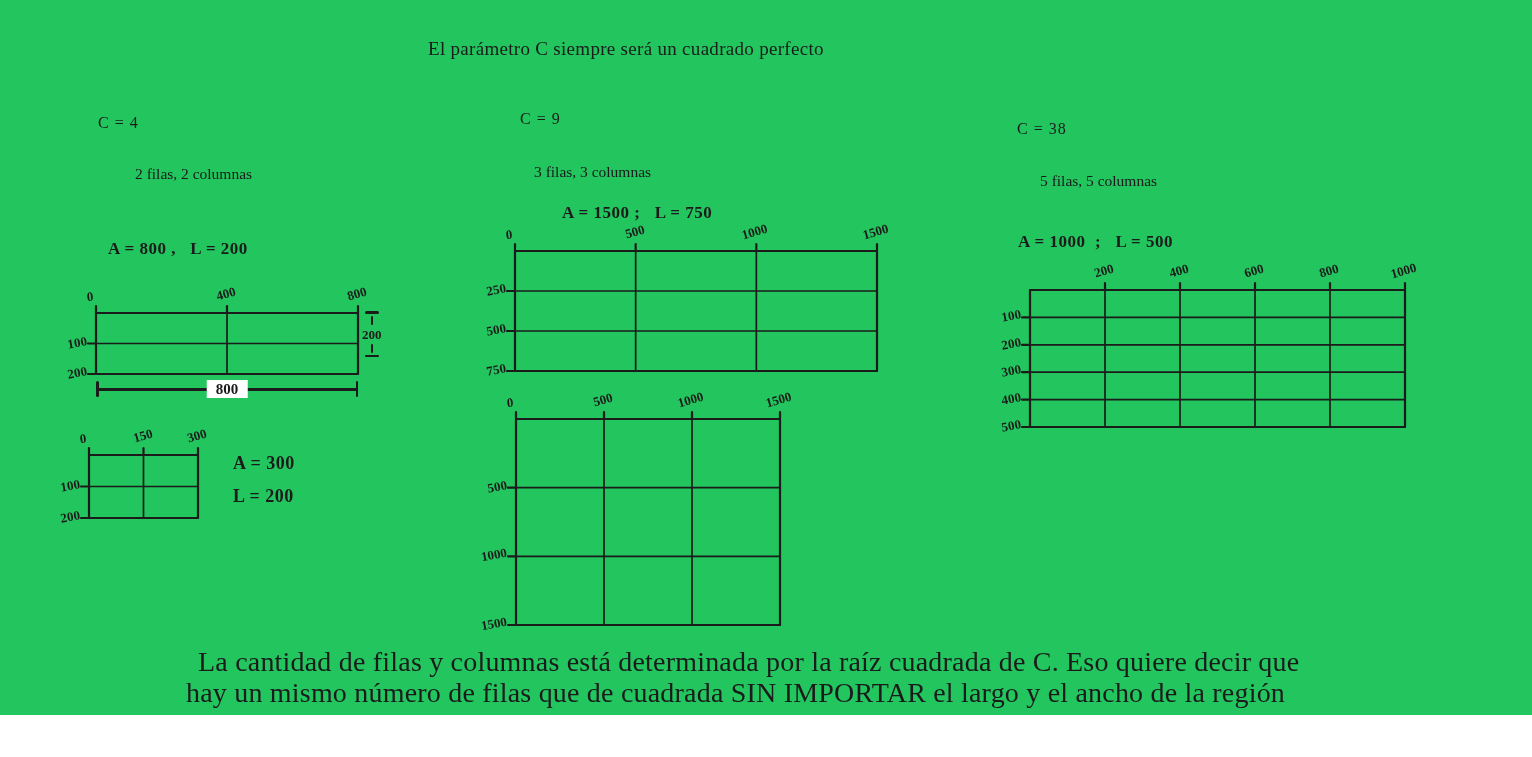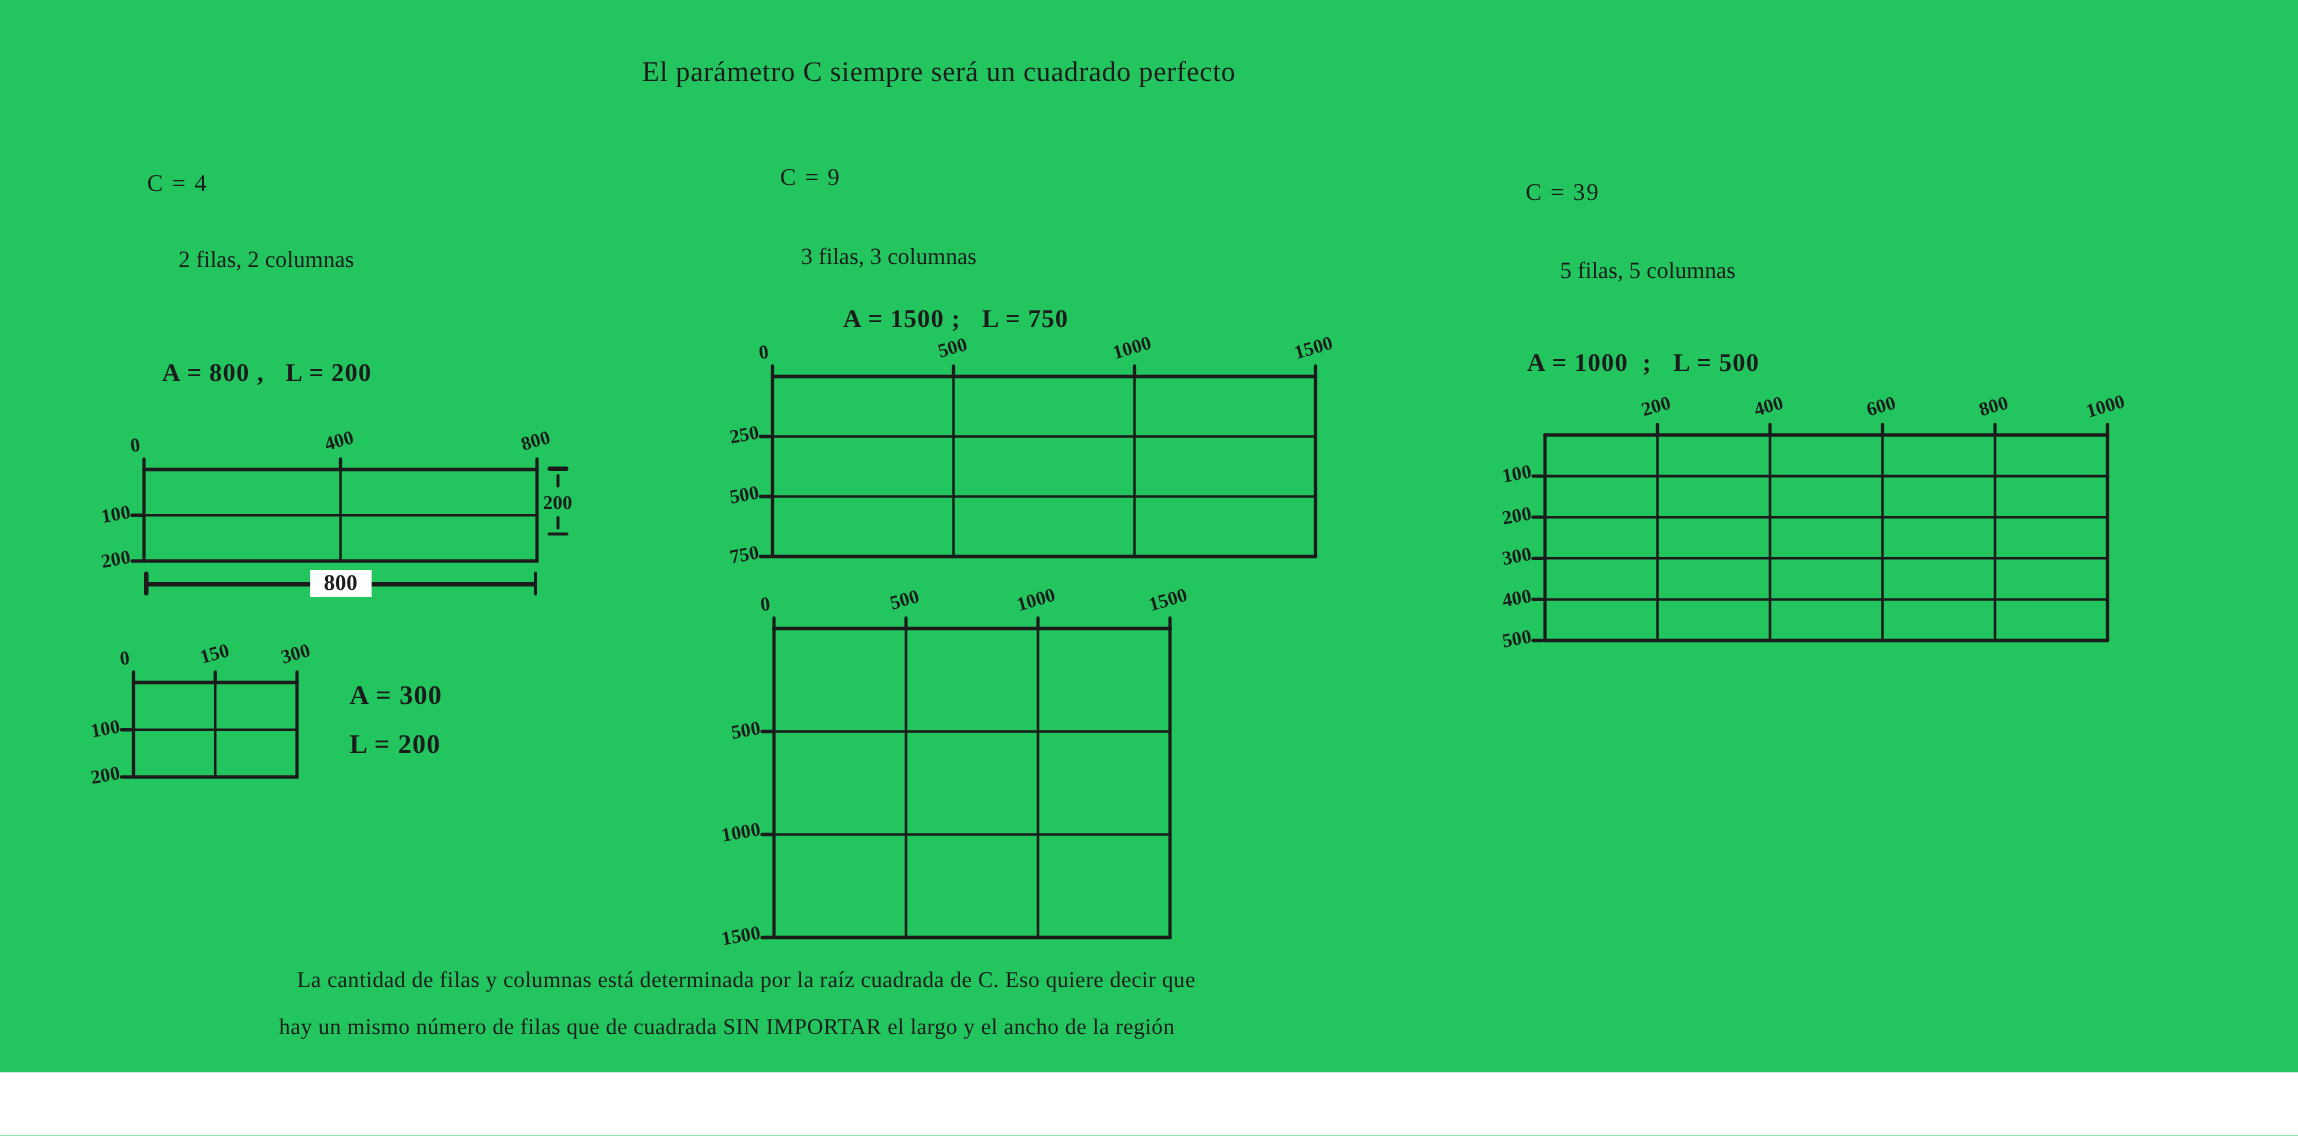--- a/index.html
+++ b/index.html
@@ -4,21 +4,21 @@
 <style>
   html,body{margin:0;padding:0;background:#ffffff;}
   body{font-family:"DejaVu Sans", sans-serif;color:#1b1b1b;}
   #canvas{position:relative;width:1532px;height:715px;background:#22c55e;overflow:hidden;font-family:Liberation Serif, serif;}
   .abs{position:absolute;white-space:nowrap;}
   .title{font-size:19px;letter-spacing:.3px;}
   .sec-heading{font-size:16px;letter-spacing:1px;}
   .sec-sub{font-size:15.5px;}
   .al-label{font-size:17px;font-weight:700;letter-spacing:.5px;}
   .side-label{font-size:18px;font-weight:700;line-height:33px;letter-spacing:.5px;}
-  .footer-line{font-size:15px;letter-spacing:.2px;}
+  .footer-line{font-size:28px;letter-spacing:.2px;}
   .gridbox{position:absolute;}
   .gridbox svg{position:absolute;left:0;top:0;overflow:visible;display:block;}
   .xtick{position:absolute;font-size:13px;font-weight:700;white-space:nowrap;
          transform:translate(-55%,0) rotate(-16deg);top:-27px;}
   .xtick.zero{transform:translate(-140%,3px) rotate(-6deg);}
   .ytick{position:absolute;font-size:13px;font-weight:700;white-space:nowrap;
          transform:translate(-100%,0) rotate(-10deg);left:-9px;}
   
   .vdim{position:absolute;display:flex;flex-direction:column;align-items:center;gap:2px;}
   .vdim .cap{width:14px;height:2.5px;background:#1b1b1b;border-radius:2px;}
@@ -33,21 +33,21 @@
                   background:#fff;padding:0 9px;font-size:15px;font-weight:700;line-height:18px;}
 </style>
 </head>
 <body>
 
 <div id="canvas">
 
   <div class="abs title" style="left:428px;top:38px;">El parámetro C siempre será un cuadrado perfecto</div>
 
   <div class="abs sec-heading" style="left:98px;top:114px;">C = 4</div>
-  <div class="abs sec-sub" style="left:119px;top:165px;">2 filas, 2 columnas</div>
+  <div class="abs sec-sub" style="left:135px;top:165px;">2 filas, 2 columnas</div>
   <div class="abs al-label" style="left:108px;top:239px;">A = 800 ,&nbsp;&nbsp; L = 200</div>
 
   <div class="gridbox" style="left:96px;top:313px;width:262px;height:61px;">
       <svg width="262" height="61">
         <line x1="0" y1="0" x2="0" y2="61" stroke="#1b1b1b" stroke-width="2.2" stroke-linecap="round"></line>
         <line x1="131" y1="0" x2="131" y2="61" stroke="#1b1b1b" stroke-width="1.7" stroke-linecap="round"></line>
         <line x1="262" y1="0" x2="262" y2="61" stroke="#1b1b1b" stroke-width="2.2" stroke-linecap="round"></line>
         <line x1="0" y1="0" x2="262" y2="0" stroke="#1b1b1b" stroke-width="2.2" stroke-linecap="round"></line>
         <line x1="0" y1="30.5" x2="262" y2="30.5" stroke="#1b1b1b" stroke-width="1.7" stroke-linecap="round"></line>
         <line x1="0" y1="61" x2="262" y2="61" stroke="#1b1b1b" stroke-width="2.2" stroke-linecap="round"></line>
@@ -157,21 +157,21 @@
       <span class="xtick zero" style="left: 0px;">0</span>
       <span class="xtick" style="left: 88px;">500</span>
       <span class="xtick" style="left: 176px;">1000</span>
       <span class="xtick" style="left: 264px;">1500</span>
       <span class="ytick" style="top: 59.6667px;">500</span>
       <span class="ytick" style="top: 128.333px;">1000</span>
       <span class="ytick" style="top: 197px;">1500</span>
     </div>
 
 
-  <div class="abs sec-heading" style="left:1017px;top:120px;">C = 39</div>
+  <div class="abs sec-heading" style="left:1017px;top:120px;">C = 38</div>
   <div class="abs sec-sub" style="left:1040px;top:172px;">5 filas, 5 columnas</div>
   <div class="abs al-label" style="left:1018px;top:232px;">A = 1000&nbsp; ;&nbsp;&nbsp; L = 500</div>
 
   <div class="gridbox" style="left:1030px;top:290px;width:375px;height:137px;">
       <svg width="375" height="137">
         <line x1="0" y1="0" x2="0" y2="137" stroke="#1b1b1b" stroke-width="2.2" stroke-linecap="round"></line>
         <line x1="75" y1="0" x2="75" y2="137" stroke="#1b1b1b" stroke-width="1.7" stroke-linecap="round"></line>
         <line x1="150" y1="0" x2="150" y2="137" stroke="#1b1b1b" stroke-width="1.7" stroke-linecap="round"></line>
         <line x1="225" y1="0" x2="225" y2="137" stroke="#1b1b1b" stroke-width="1.7" stroke-linecap="round"></line>
         <line x1="300" y1="0" x2="300" y2="137" stroke="#1b1b1b" stroke-width="1.7" stroke-linecap="round"></line>

